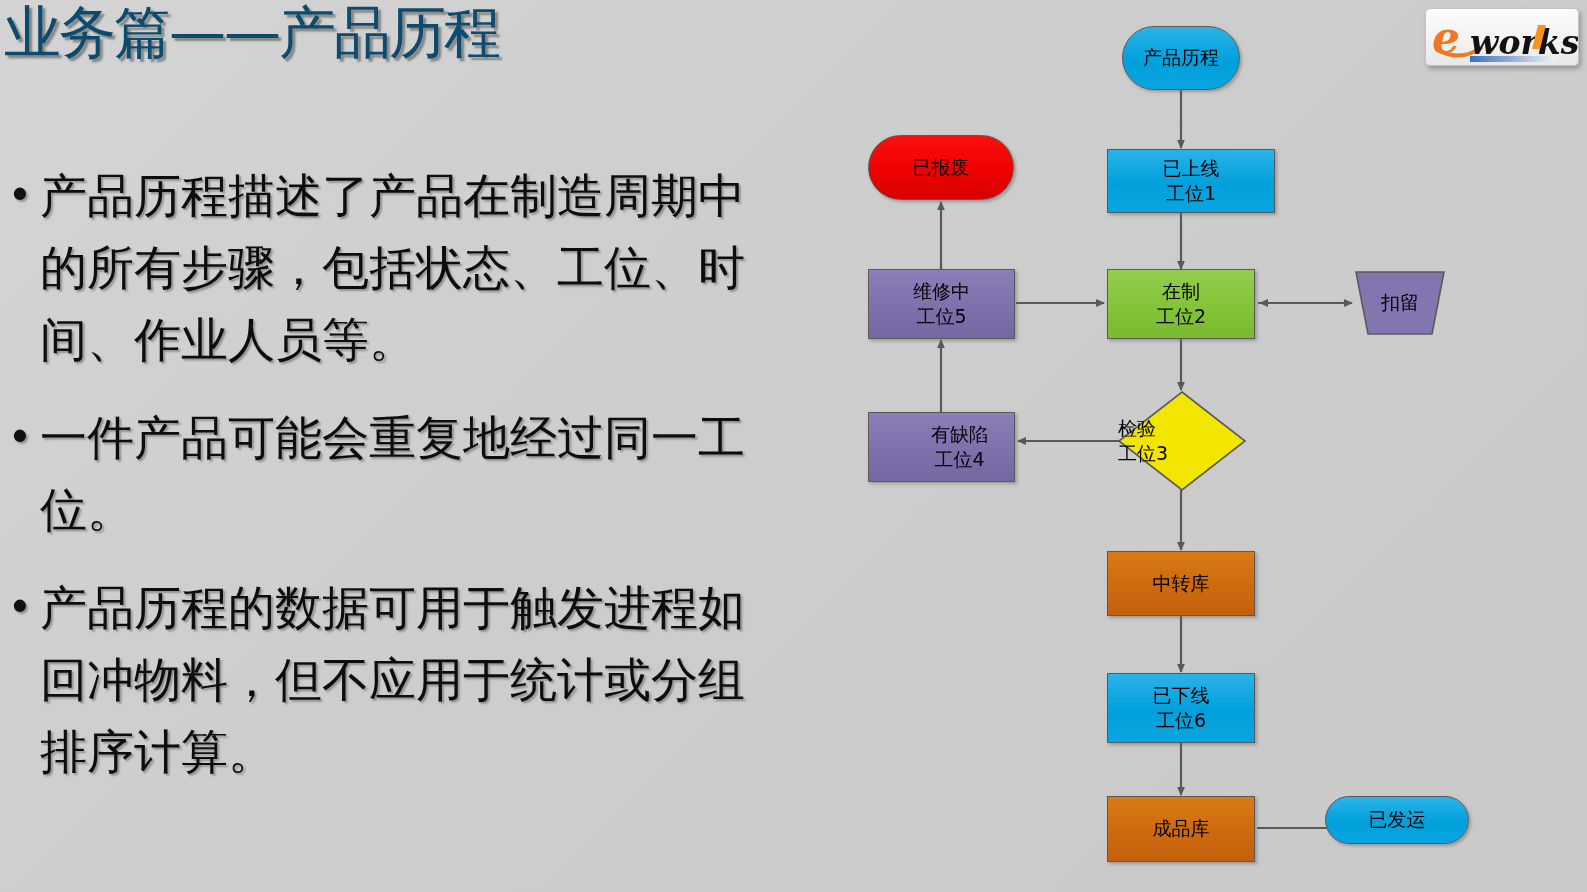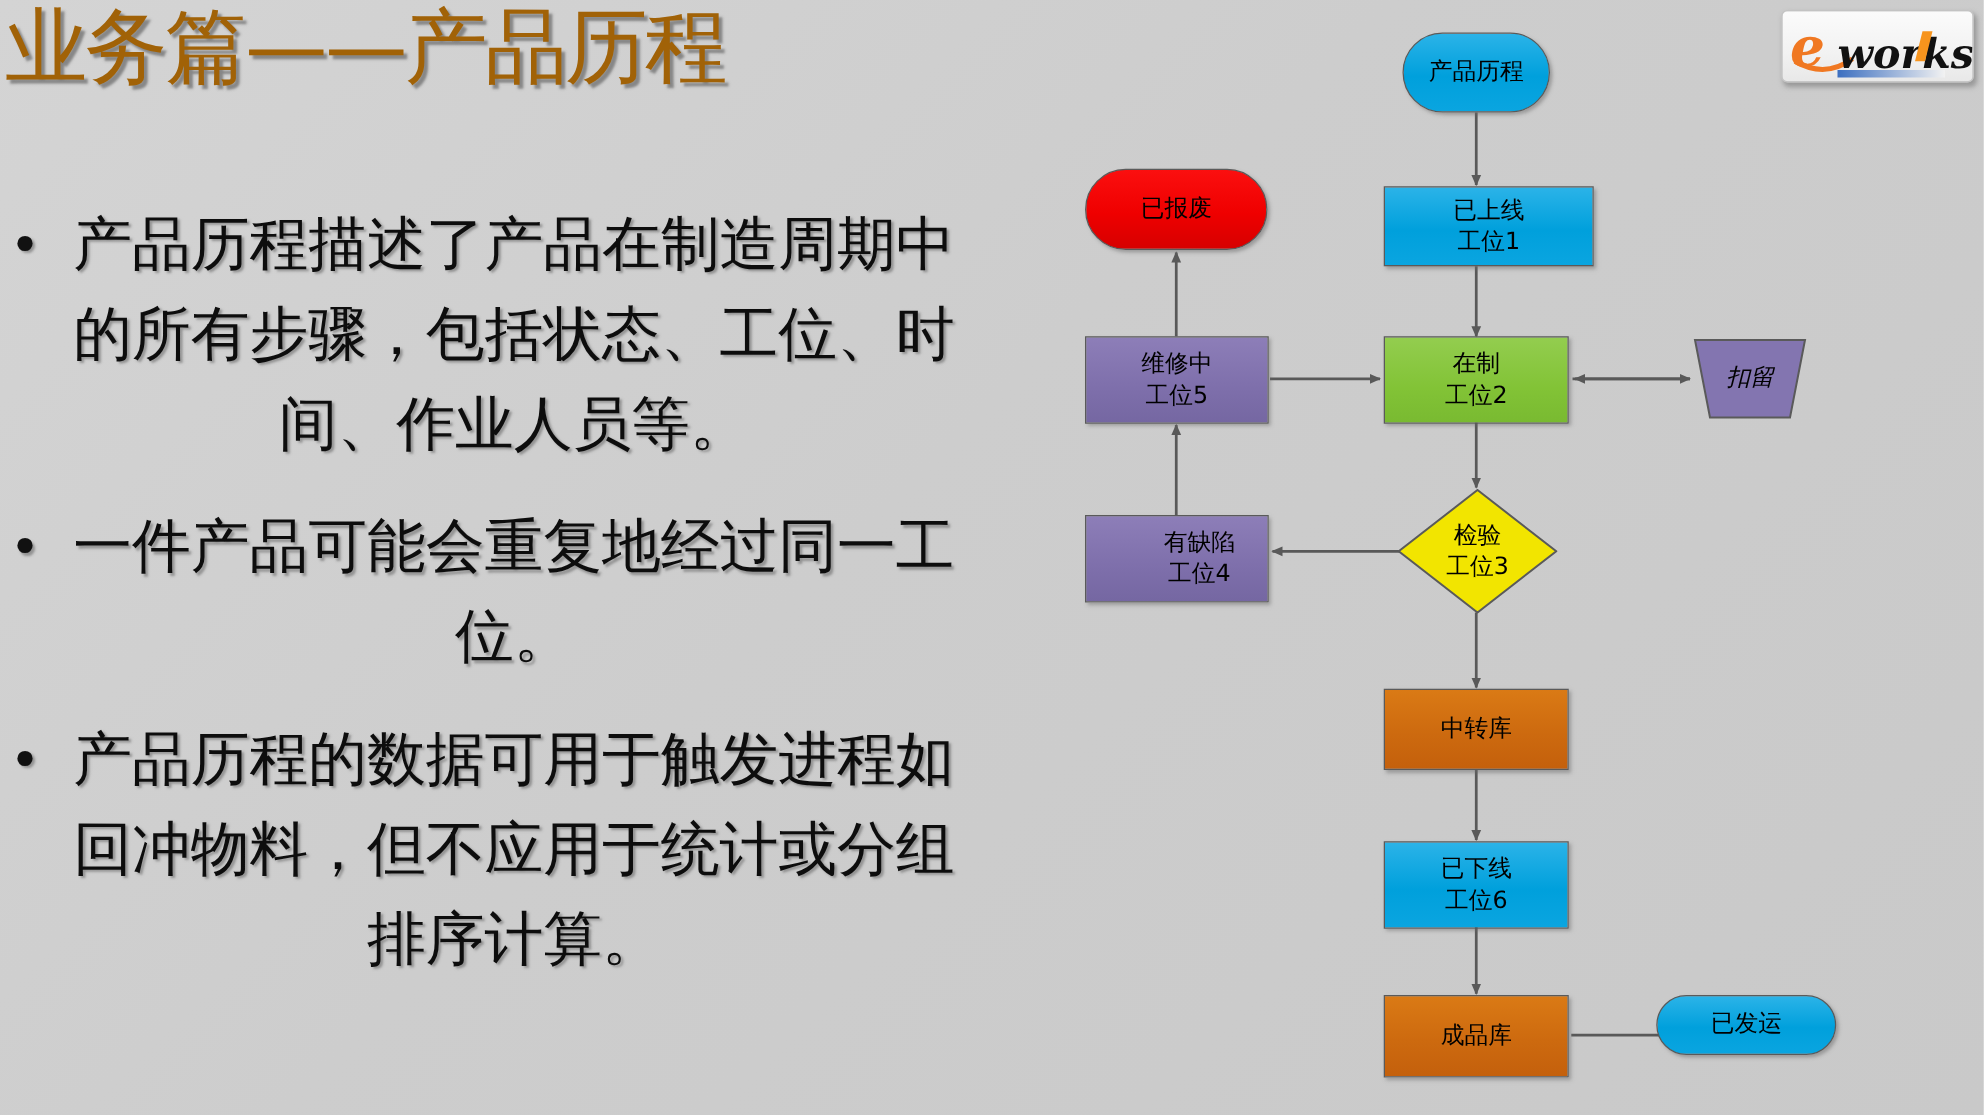--- a/index.html
+++ b/index.html
@@ -12,23 +12,23 @@
     background: linear-gradient(135deg, #d4d4d4 0%, #cdcdcd 45%, #c9c9c9 100%);
     position: relative;
   }
 
   
   #slide-title {
     position: absolute;
     left: 4px;
     top: 2px;
     width: 790px;
-    font-size: 66px;
+    font-size: 57px;
     font-weight: 400;
-    color: #a16207;
+    color: #0c4a6e;
     letter-spacing: -2px;
     line-height: 1.08;
     text-shadow: 3px 3px 2px rgba(120,120,120,0.85);
     white-space: nowrap;
   }
 
   #bullet-list {
     position: absolute;
     left: 0px;
     top: 160px;
@@ -49,21 +49,20 @@
     text-shadow: 2px 2px 2px rgba(130,130,130,0.8);
   }
   .bullet-text {
     flex: 1 1 auto;
     font-size: 47px;
     line-height: 72px;
     color: #0d0d0d;
     text-shadow: 2px 2px 2px rgba(130,130,130,0.8);
     letter-spacing: 0px;
     padding-right: 18px;
-    text-align: center;
   }
 
   
   #logo {
     position: absolute;
     right: 8px;
     top: 8px;
     width: 152px;
     height: 56px;
     background: linear-gradient(180deg,#fbfbfb 0%, #f2f2f2 60%, #e8e8e8 100%);
@@ -103,35 +102,35 @@
   }
   .diamond-shape {
     position: absolute;
     left: 0; top: 0; width: 100%; height: 100%;
   }
   .diamond-label {
     position: relative;
     z-index: 2;
     display: flex;
     flex-direction: column;
-    align-items: center;
+    align-items: flex-start;
     justify-content: center;
     width: 100%;
     height: 100%;
   }
   .node.trapezoid {
     border: none;
     box-shadow: none;
     background: transparent !important;
   }
   .trap-shape { position: absolute; left:0; top:0; width:100%; height:100%; }
   .trap-label {
     position: relative; z-index: 2;
     display:flex; align-items:center; justify-content:center;
-    width:100%; height:100%;font-style:italic;
+    width:100%; height:100%;
   }
 
   .fill-blue   { background: linear-gradient(180deg, #2bb3e8 0%, #00a0dc 55%, #0aa5e0 100%); }
   .fill-red    { background: linear-gradient(180deg, #fb0f0f 0%, #ef0000 55%, #d60000 100%); }
   .fill-purple { background: linear-gradient(180deg, #8d7eb8 0%, #7e6fab 60%, #7567a2 100%); }
   .fill-green  { background: linear-gradient(180deg, #93cd4f 0%, #82c336 60%, #79ba31 100%); }
   .fill-orange { background: linear-gradient(180deg, #da7a15 0%, #cd6a0f 55%, #c4600c 100%); }
 </style>
 </head>
 <body>

